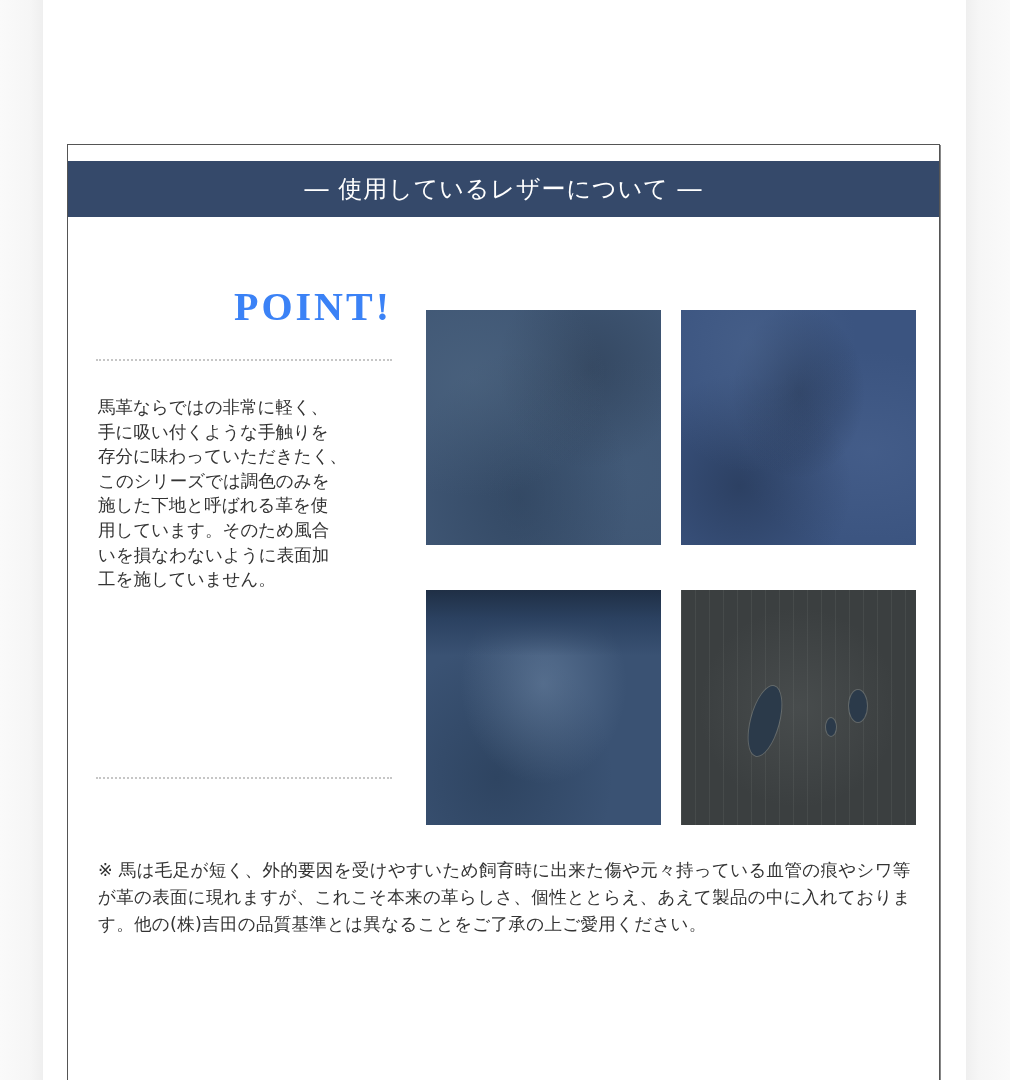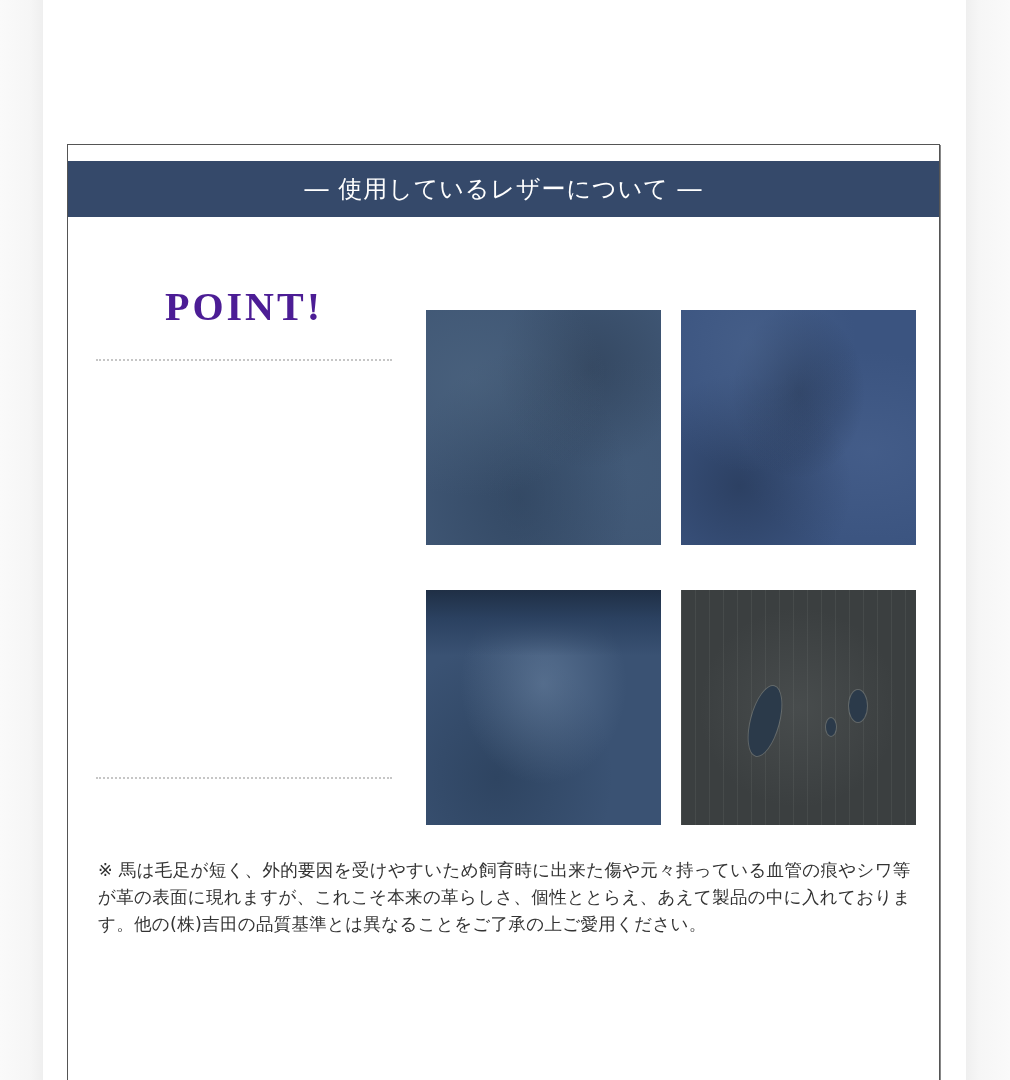--- a/index.html
+++ b/index.html
@@ -53,26 +53,26 @@
       font-size: 24px;
       letter-spacing: 1px;
       font-family: "DejaVu Sans", sans-serif;
       font-weight: normal;
     }
     .point-heading {
       position: absolute;
       left: 28px;
       top: 138px;
       width: 296px;
-      text-align: center;
+      text-align: right;
       font-family: "Liberation Serif", "DejaVu Serif", serif;
       font-weight: bold;
       font-size: 40px;
       letter-spacing: 3px;
-      color: #4c1d95;
+      color: #3b82f6;
     }
     .dotted-rule {
       position: absolute;
       left: 28px;
       width: 296px;
       height: 0;
       border-top: 2px dotted #c6c6c6;
     }
     .dotted-rule.top { top: 214px; }
     .dotted-rule.bottom { top: 632px; }
@@ -163,20 +163,28 @@
 
 <div class="frame">
 
   <div class="header-bar">
     <span class="header-title">― 使用しているレザーについて ―</span>
   </div>
 
   <div class="point-heading">POINT!</div>
   <div class="dotted-rule top"></div>
 
+  <p class="body-text p1">馬革ならではの非常に軽く、
+手に吸い付くような手触りを
+存分に味わっていただきたく、
+このシリーズでは調色のみを
+施した下地と呼ばれる革を使
+用しています。そのため風合
+いを損なわないように表面加
+工を施していません。</p>
 
   <div class="dotted-rule bottom"></div>
 
   <div class="photo-grid">
     <div class="photo p-tl photo-tl-bg"></div>
     <div class="photo p-tr photo-tr-bg"></div>
     <div class="photo p-bl photo-bl-bg"></div>
     <div class="photo p-br photo-br-bg">
       <div class="scar s1"></div>
       <div class="scar s2"></div>

